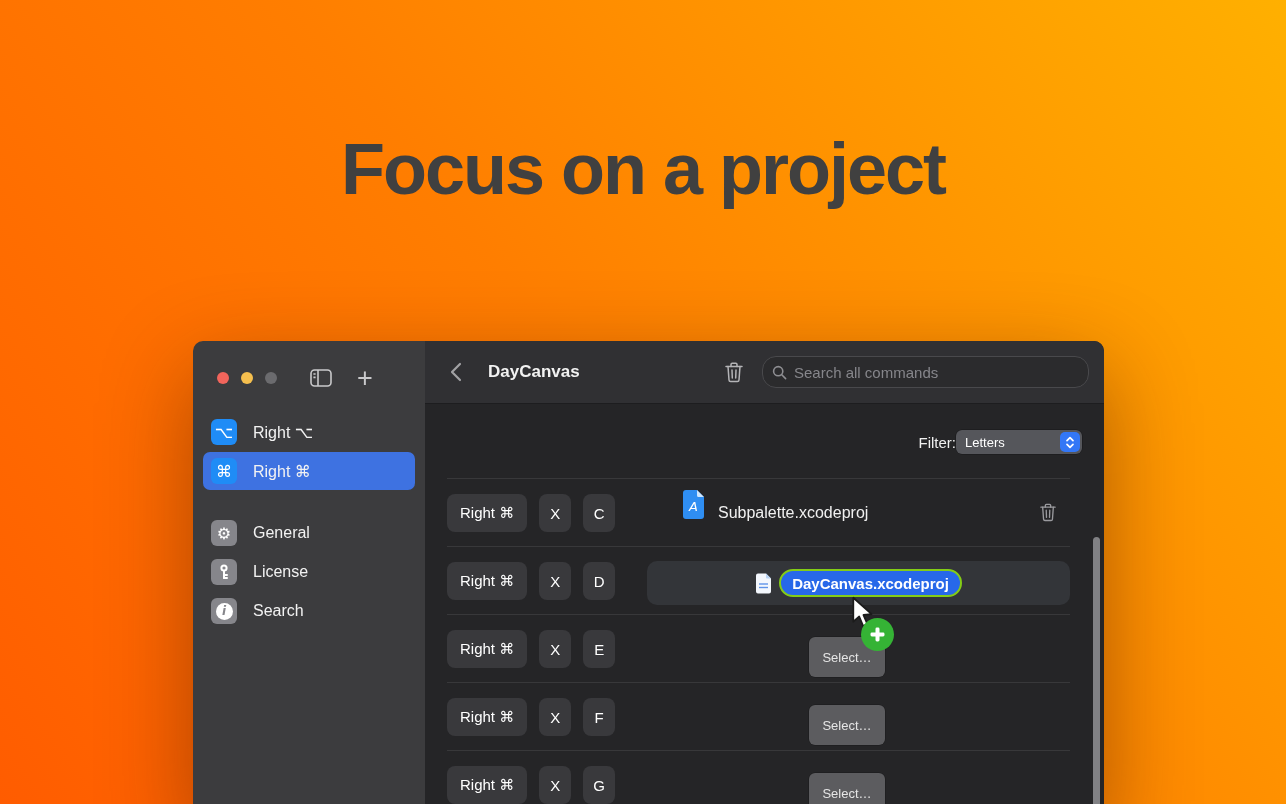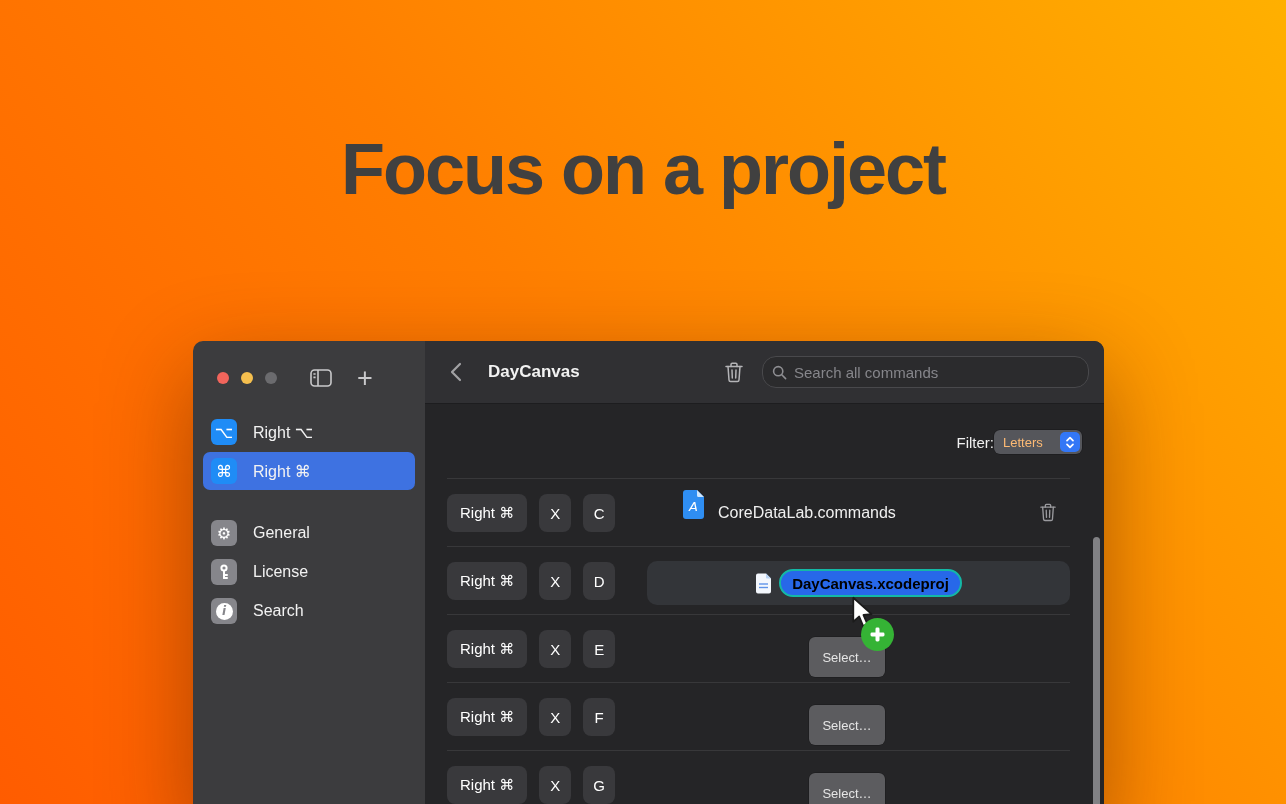--- a/index.html
+++ b/index.html
@@ -48,38 +48,38 @@
   .tbar-spacer { flex:1; }
   .trash-btn { margin-right:19px; display:flex; }
   .search-field { width:327px; height:32px; margin-right:15px; border-radius:14px;
     border:1px solid #49494c; background:#2b2b2d; display:flex; align-items:center; padding:0 9px; }
   .search-field input { flex:1; background:transparent; border:none; outline:none;
     color:#ddd; font-size:15px; margin-left:7px; font-family:inherit; }
   .search-field input::placeholder { color:#86868b; }
   .content { flex:1; position:relative; }
   .filter-row { position:absolute; top:26px; right:22px; display:flex; align-items:center; }
   .filter-label { font-size:15px; color:#f0f0f0; }
-  .popup { width:88px; height:24px; background:#55565b; border-radius:6px; position:relative;
-    display:flex; align-items:center; padding-left:9px; font-size:13px; color:#fdba74;
+  .popup { width:126px; height:24px; background:#55565b; border-radius:6px; position:relative;
+    display:flex; align-items:center; padding-left:9px; font-size:13px; color:#ffffff;
     box-shadow:0 0 0 .5px rgba(0,0,0,.35); }
   .popup-stepper { position:absolute; right:2px; top:2px; width:20px; height:20px;
     background:#3377f6; border-radius:5px; display:flex; align-items:center; justify-content:center; }
   .rows { position:absolute; top:74px; left:22px; right:34px; }
   .row { position:relative; height:68px; border-top:1px solid #38383a; }
   .keys { position:absolute; left:0; top:15px; display:flex; gap:12px; }
   .chip { height:38px; min-width:32px; background:#39393c; border-radius:8px; color:#fff;
     font-size:15px; display:flex; align-items:center; justify-content:center; }
   .chip.wide { padding:0 13px; }
   .file-icon { position:absolute; left:235px; top:11px; }
   .file-name { position:absolute; left:271px; top:0; line-height:68px; font-size:16px; color:#f0f0f0; }
   .row-trash { position:absolute; right:14px; top:24px; display:flex; }
   .drop-zone { position:absolute; left:200px; right:0; top:14px; height:44px; background:#333539;
     border-radius:10px; display:flex; align-items:center; justify-content:center; gap:7px; }
-  .drag-pill { height:27px; border-radius:14px; background:#2768e9; border:2px solid #14b8a6;
-    padding:12px 11px; color:#000000; font-size:15px; font-weight:bold; display:flex; align-items:center; }
+  .drag-pill { height:27px; border-radius:14px; background:#2768e9; border:2px solid #84cc16;
+    padding:12px 11px; color:#ffffff; font-size:15px; font-weight:bold; display:flex; align-items:center; }
   .select-btn { position:absolute; left:362px; top:22px; width:76px; height:40px; background:#5c5c5f;
     border-radius:6px; color:#e5e5e5; font-size:13px; display:flex; align-items:center; justify-content:center;
     box-shadow:0 0 0 .5px rgba(0,0,0,.3); }
   .scroll-thumb { position:absolute; right:4px; top:133px; bottom:0; width:7px;
     background:#818184; border-radius:4px; }
   
   .cursor-wrap { position:absolute; left:850px; top:596px; z-index:10; }
   .plus-badge { position:absolute; left:11px; top:22px; width:33px; height:33px; border-radius:50%;
     background:#35b335; display:flex; align-items:center; justify-content:center; }
   .cursor-arrow { position:absolute; left:0; top:0; }
@@ -191,21 +191,21 @@
             <span class="chip">X</span>
             <span class="chip">C</span>
           </div>
           <span class="file-icon">
             <svg width="23" height="29" viewBox="0 0 23 29">
               <path d="M1 3 a3 3 0 0 1 3 -3 H15 l7 7 V26 a3 3 0 0 1 -3 3 H4 a3 3 0 0 1 -3 -3 Z" fill="#2f8ef2"></path>
               <path d="M15 0 l7 7 h-5.5 a1.5 1.5 0 0 1 -1.5 -1.5 Z" fill="#cfe6fd"></path>
               <text x="11.5" y="21" text-anchor="middle" font-size="13" font-family="DejaVu Sans" font-style="italic" fill="#fff">A</text>
             </svg>
           </span>
-          <span class="file-name">CoreDataLab.commands</span>
+          <span class="file-name">Subpalette.xcodeproj</span>
           <span class="row-trash">
             <svg width="16" height="19" viewBox="0 0 18 21" fill="none" stroke="#9a9a9e" stroke-width="1.5" stroke-linecap="round">
               <line x1="1" y1="4.5" x2="17" y2="4.5"></line>
               <path d="M6 4.5 V2.5 a1.2 1.2 0 0 1 1.2 -1.2 h3.6 a1.2 1.2 0 0 1 1.2 1.2 V4.5"></path>
               <path d="M3 4.5 l1 13.5 a1.6 1.6 0 0 0 1.6 1.5 h6.8 a1.6 1.6 0 0 0 1.6 -1.5 l1 -13.5"></path>
               <line x1="7" y1="8" x2="7.3" y2="16"></line>
               <line x1="11" y1="8" x2="10.7" y2="16"></line>
             </svg>
           </span>
         </div>

